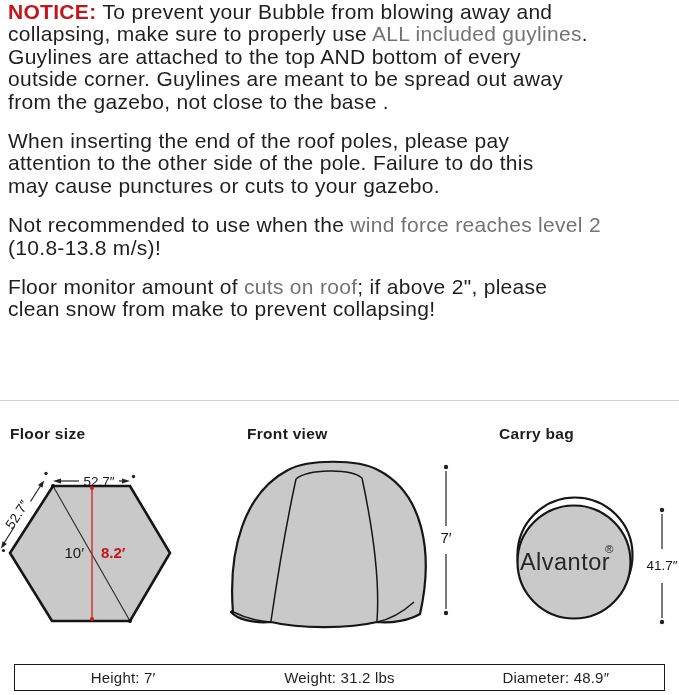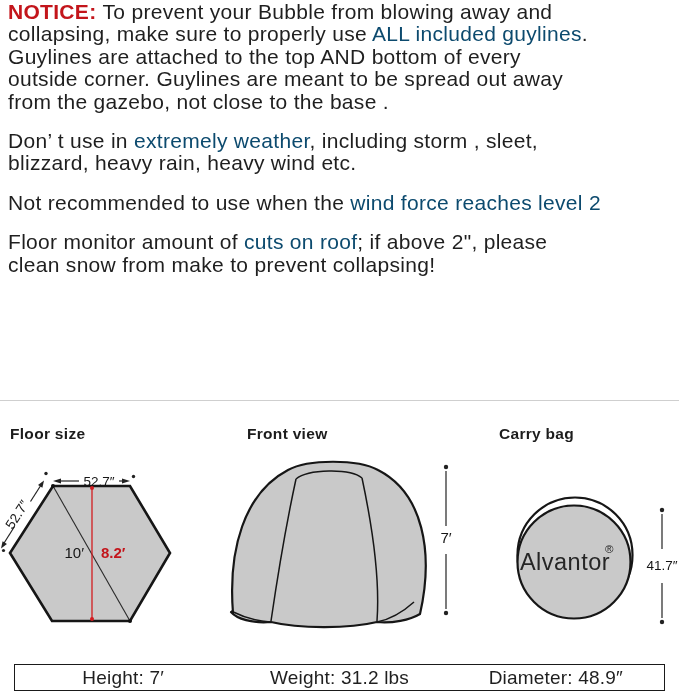--- a/index.html
+++ b/index.html
@@ -3,51 +3,51 @@
 <meta charset="utf-8">
 <style>
   html,body{margin:0;padding:0;background:#ffffff;}
   .page{
     position:relative;width:679px;height:695px;overflow:hidden;background:#ffffff;
     font-family:"Liberation Sans","DejaVu Sans",sans-serif;color:#1f1f1f;
   }
   
   .notice{position:absolute;left:8px;top:1px;width:668px;font-size:21px;line-height:22.4px;letter-spacing:.3px;}
   .para{margin:0 0 17px 0;white-space:nowrap;}
-  .red{color:#0c4a6e;}
+  .red{color:#737373;}
   .red-bold{color:#c3151b;font-weight:700;}
   
   .divider{position:absolute;left:0;top:400px;width:679px;height:1px;background:#cfcfcf;}
   
   .diagrams{position:absolute;left:0;top:400px;width:679px;height:264px;}
   .sec-title{font-size:15.5px;font-weight:700;fill:#1c1c1c;letter-spacing:.3px;}
   .dim-label{font-size:13.5px;fill:#161616;}
   .dim-label-lg{font-size:15px;fill:#161616;}
   .shape{fill:#c9c9c9;stroke:#161616;}
   .seam{fill:none;stroke:#161616;stroke-width:1.5;}
   .dimline{stroke:#222222;stroke-width:1.2;}
   .brand{font-size:23.5px;fill:#262626;letter-spacing:.5px;}
   .brand-reg{font-size:11.5px;fill:#262626;}
   
   .spec-bar{
     position:absolute;left:14px;top:664px;width:651px;height:27px;box-sizing:border-box;
     border:1.5px solid #1a1a1a;display:flex;align-items:center;background:#ffffff;
-    font-size:19px;color:#1f1f1f;letter-spacing:.2px;
+    font-size:15px;color:#1f1f1f;letter-spacing:.2px;
   }
   .spec-cell{flex:1;text-align:center;}
 </style>
 </head>
 <body>
 
 <div class="page">
 
   <div class="notice">
     <p class="para"><span class="red-bold">NOTICE: </span><span>To prevent your Bubble from blowing away and</span><br><span>collapsing, make sure to properly use </span><span class="red">ALL included guylines</span><span>.</span><br><span>Guylines are attached to the top AND bottom of every</span><br><span>outside corner. Guylines are meant to be spread out away</span><br><span>from the gazebo, not close to the base .</span></p>
-    <p class="para"><span>Don’ t use in </span><span class="red">extremely weather</span><span>, including storm , sleet,</span><br><span>blizzard, heavy rain, heavy wind etc.</span></p>
-    <p class="para"><span>Not recommended to use when the </span><span class="red">wind force reaches level 2</span><br></p>
+    <p class="para"><span>When inserting the end of the roof poles, please pay</span><br><span>attention to the other side of the pole. Failure to do this</span><br><span>may cause punctures or cuts to your gazebo.</span></p>
+    <p class="para"><span>Not recommended to use when the </span><span class="red">wind force reaches level 2</span><br><span>(10.8-13.8 m/s)!</span></p>
     <p class="para"><span>Floor monitor amount of </span><span class="red">cuts on roof</span><span>; if above 2", please</span><br><span>clean snow from make to prevent collapsing!</span></p>
   </div>
 
   <div class="divider"></div>
 
   <svg class="diagrams" viewBox="0 0 679 264">
 
     <text class="sec-title" x="10" y="39">Floor size</text>
 
     <polygon class="shape" stroke-width="2.6" points="53,86 130,86 170,153 130,221 52,221 10,153"></polygon>

